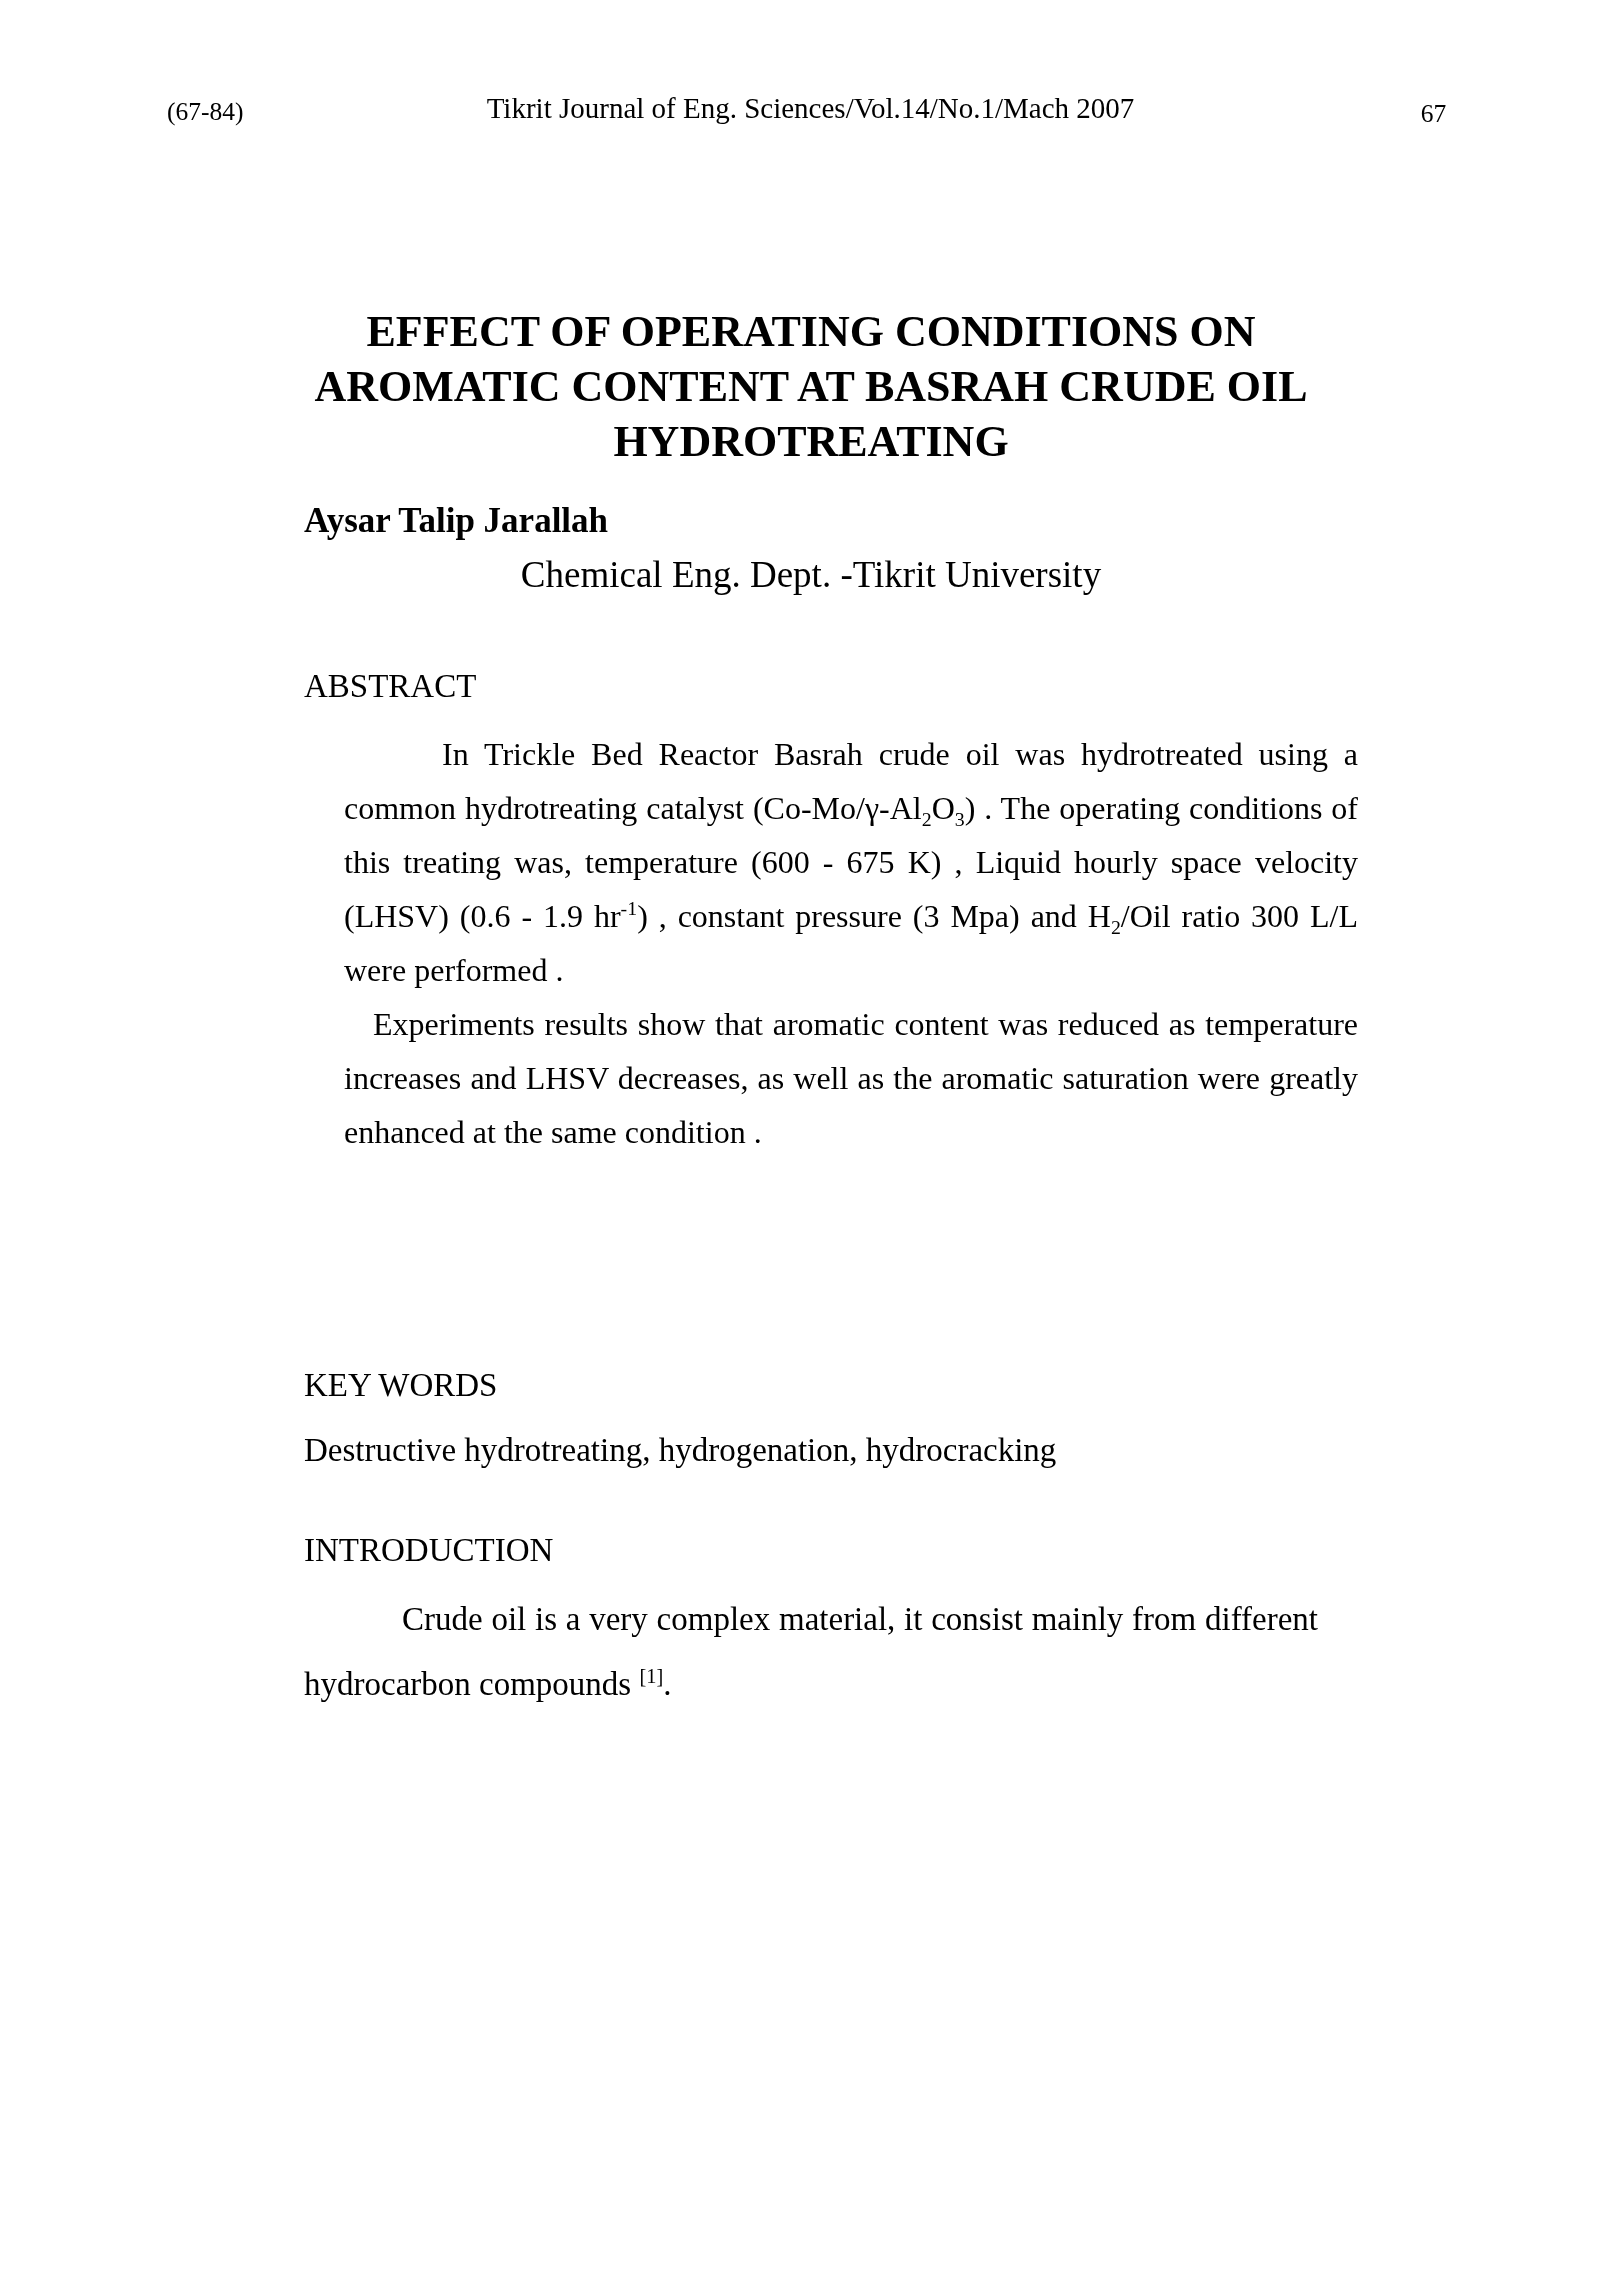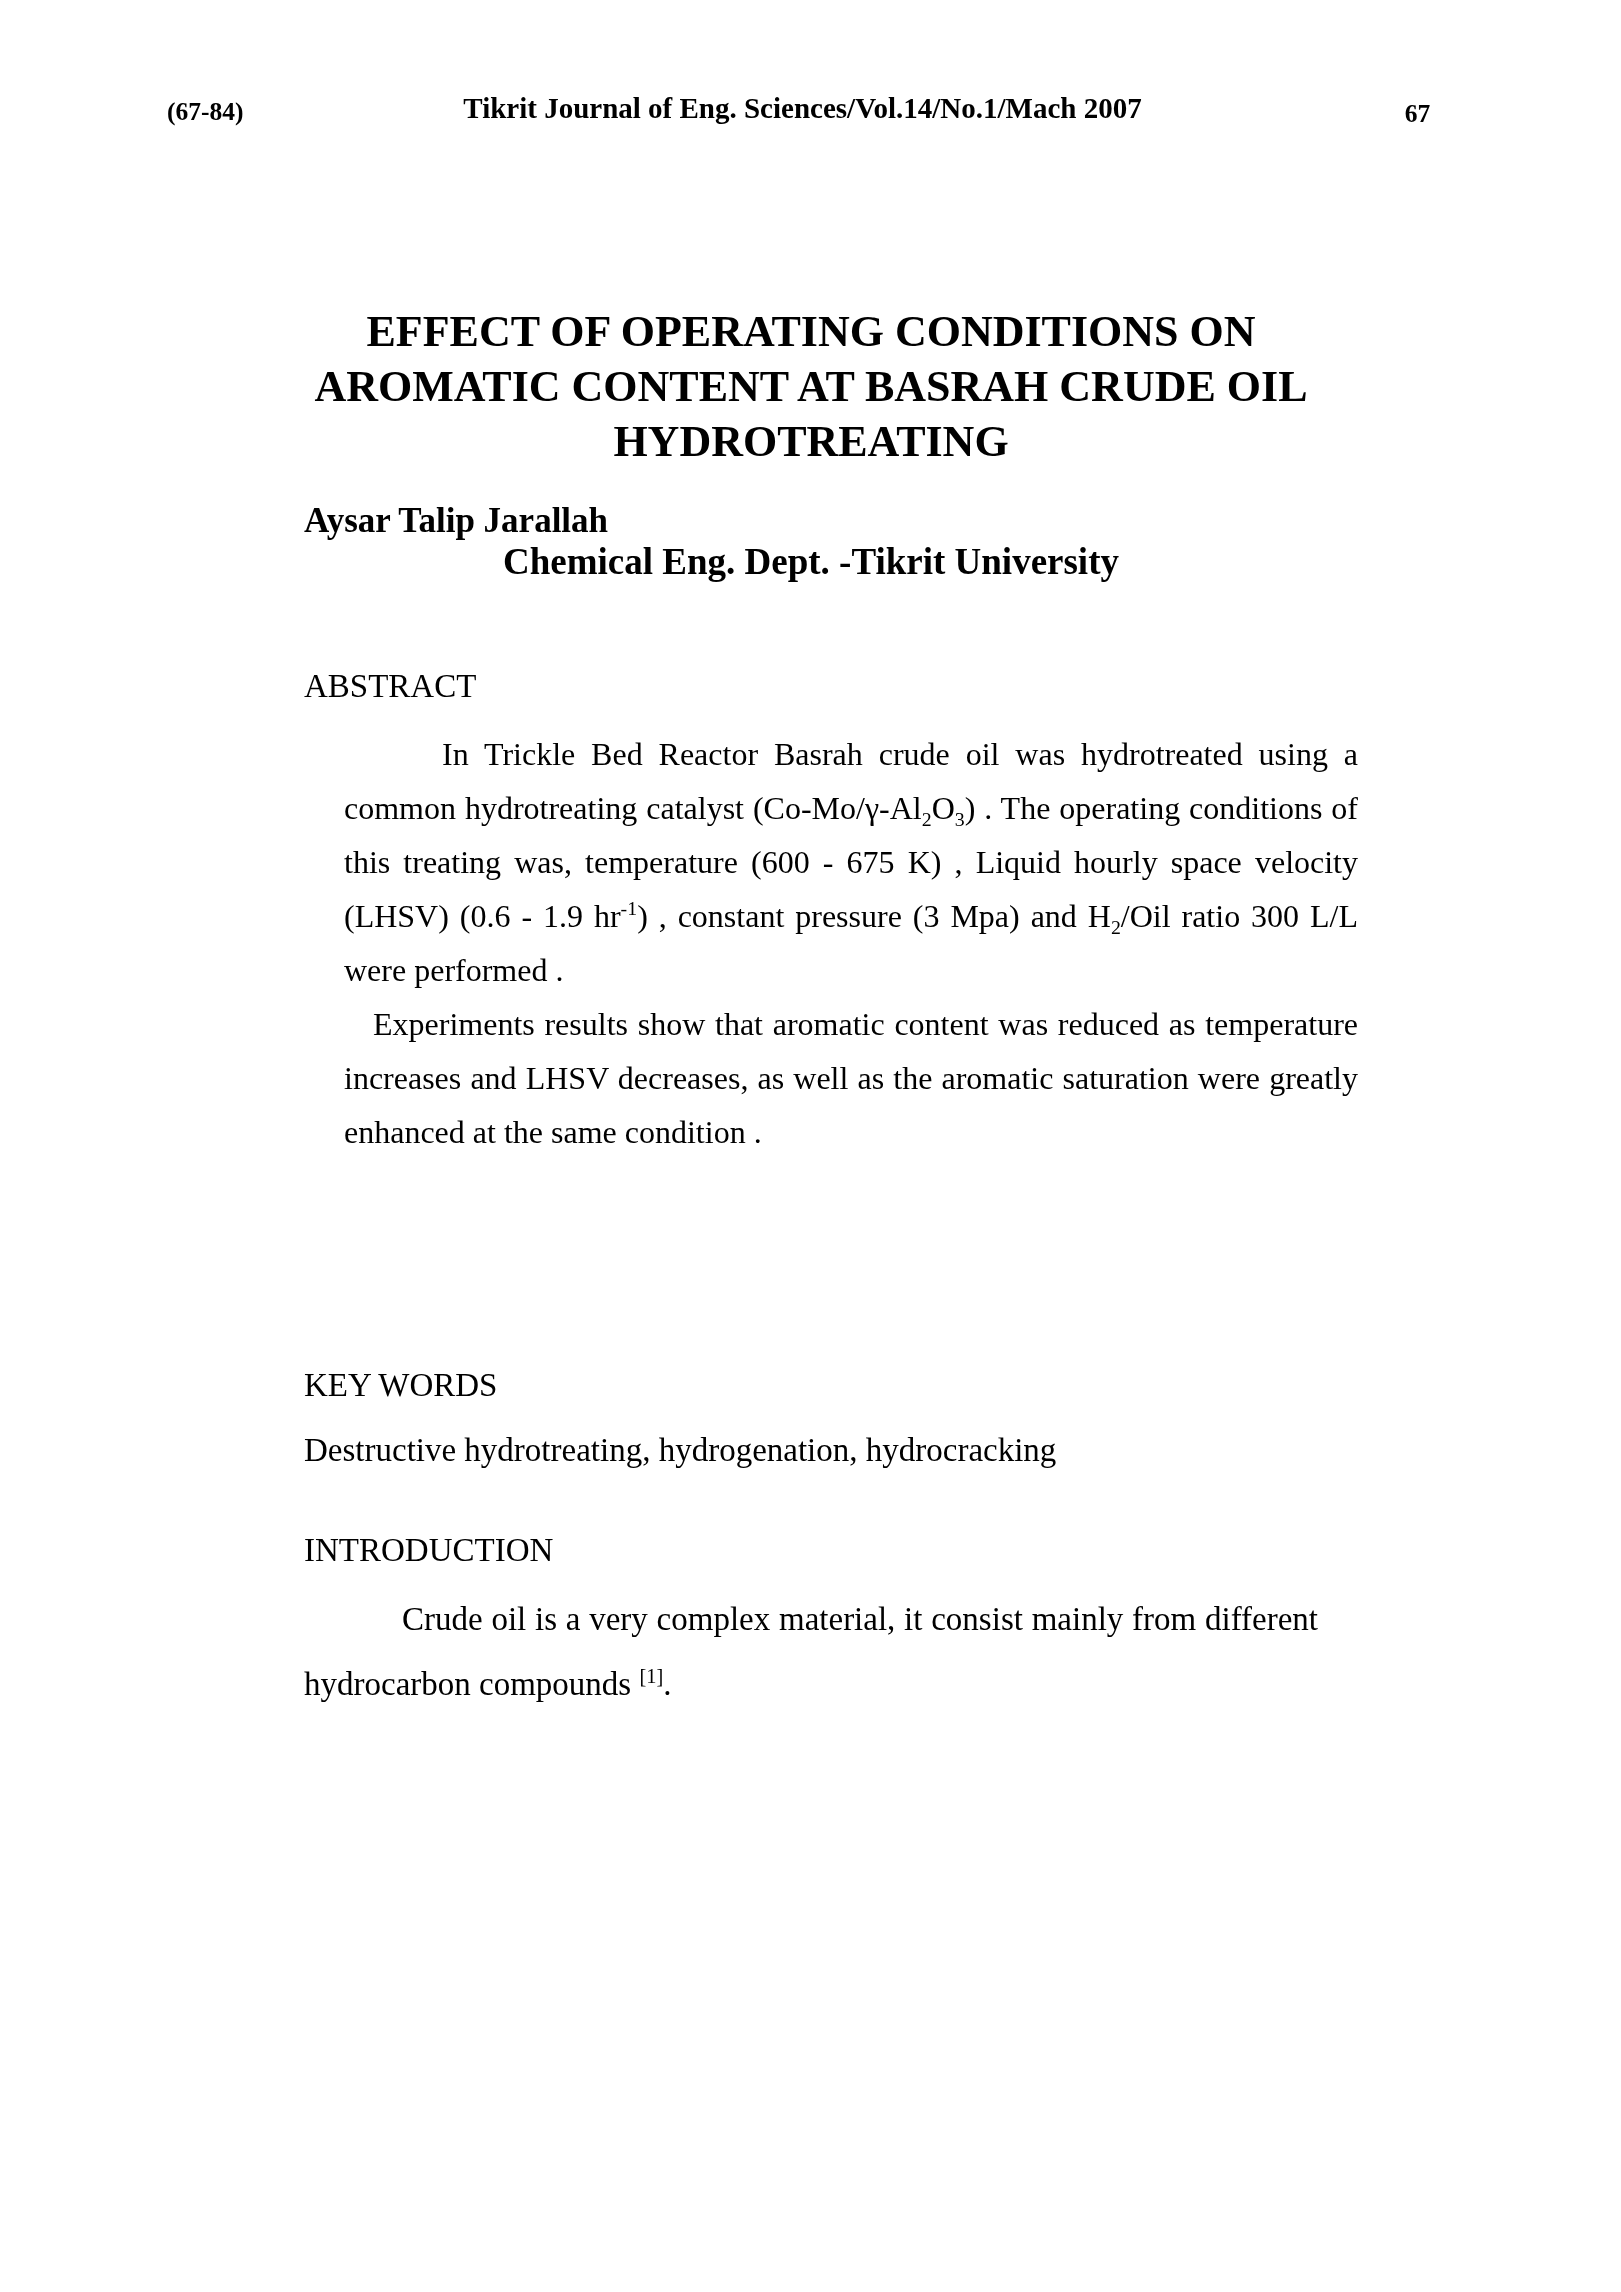--- a/index.html
+++ b/index.html
@@ -10,23 +10,23 @@
     height: 2293px;
     background: #ffffff;
     color: #000000;
     font-family: "Liberation Serif", "DejaVu Serif", serif;
     overflow: hidden;
   }
   .hdr {
     position: absolute;
     top: 90px;
     left: 167px;
-    right: 183px;
+    right: 167px;
     height: 43px;
-    font-weight: bold;
+    font-weight: normal;
   }
   .hdr-left {
     position: absolute;
     left: 0;
     top: 5.9px;
     font-size: 25.5px;
     line-height: 31px;
   }
   .hdr-center {
     position: absolute;
@@ -59,27 +59,27 @@
     top: 496px;
     left: 304px;
     width: 1014px;
     text-align: left;
     font-size: 35px;
     line-height: 49px;
     font-weight: bold;
   }
   .affil {
     position: absolute;
-    top: 537px;
+    top: 550px;
     left: 304px;
     width: 1014px;
     text-align: center;
     font-size: 37px;
     line-height: 49px;
-    font-weight: bold;
+    font-weight: normal;
   }
   .sec-heading {
     position: absolute;
     left: 304px;
     width: 1014px;
     font-size: 33px;
     line-height: 54px;
     font-weight: normal;
   }
   .h-abstract { top: 659px; }

